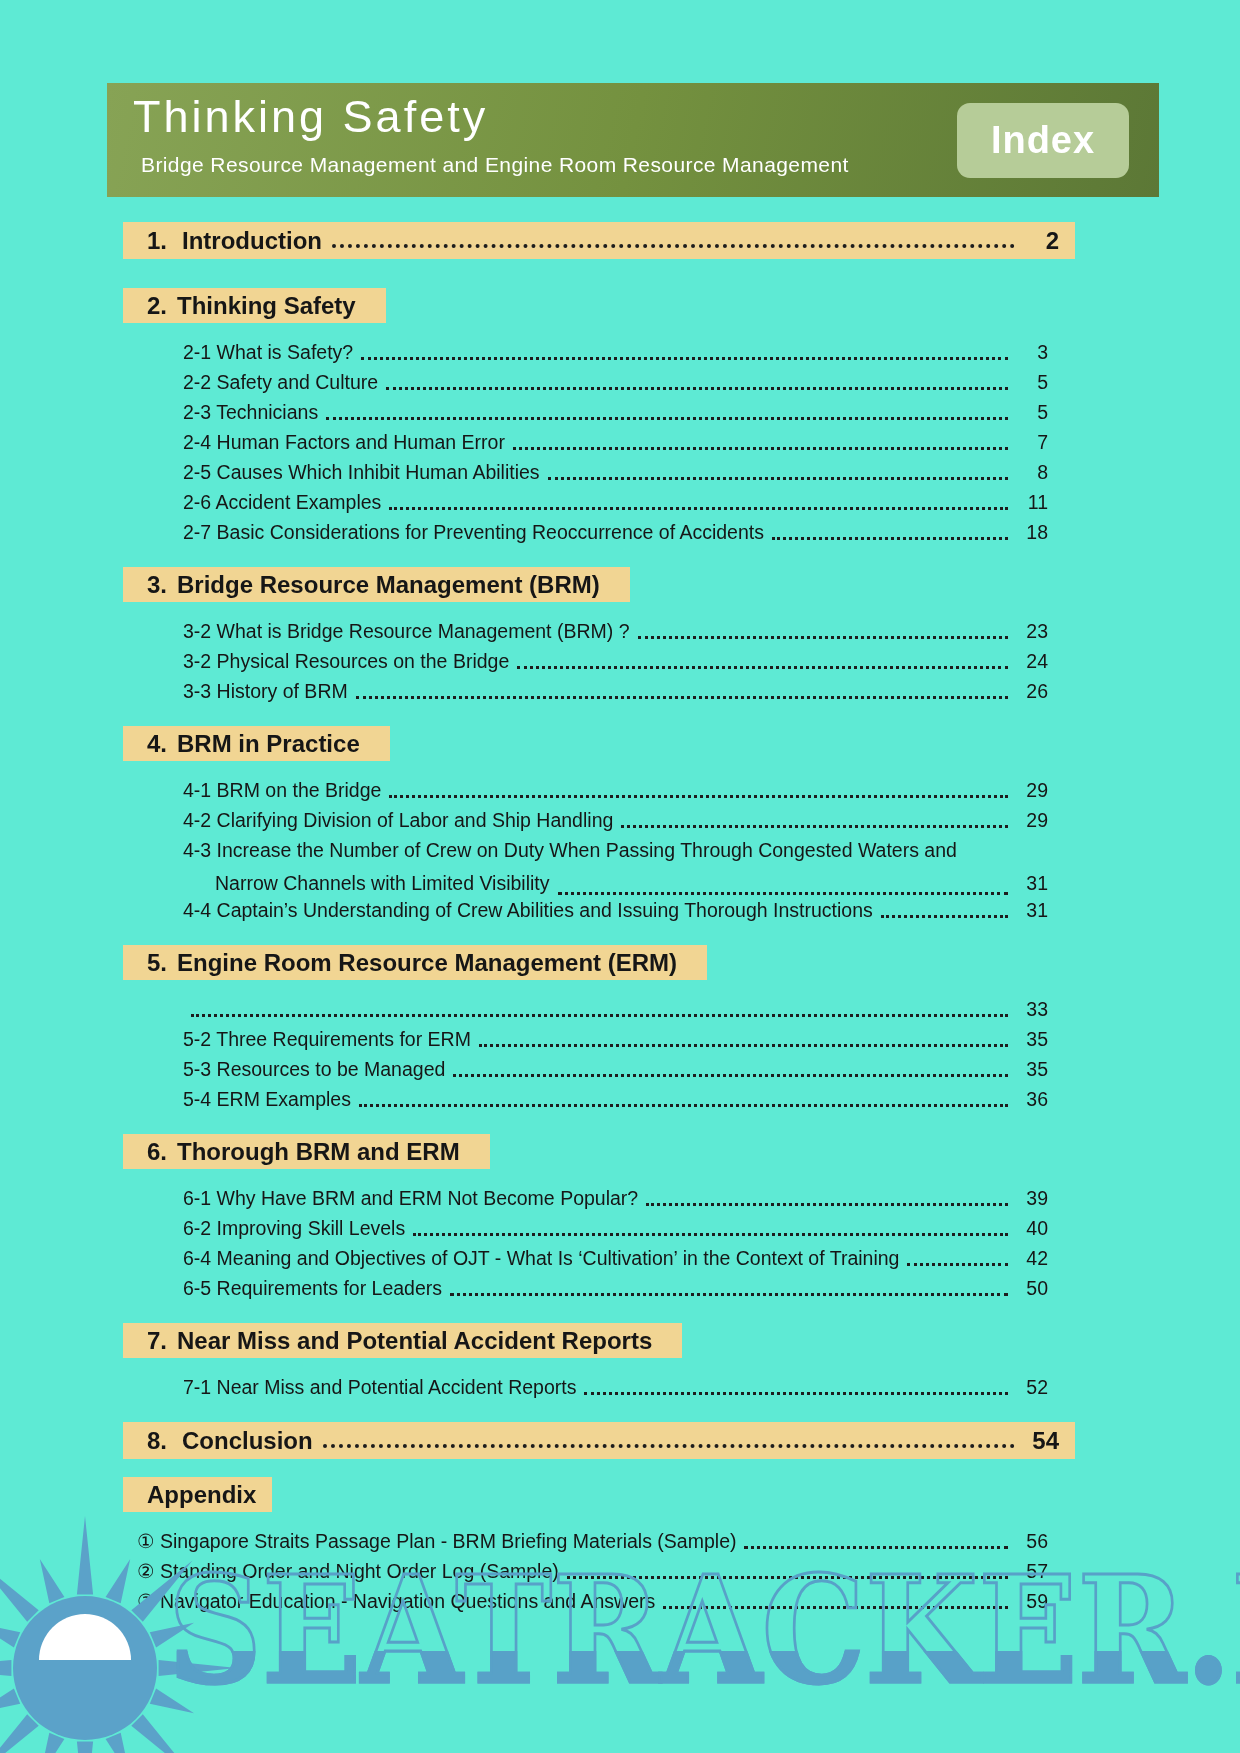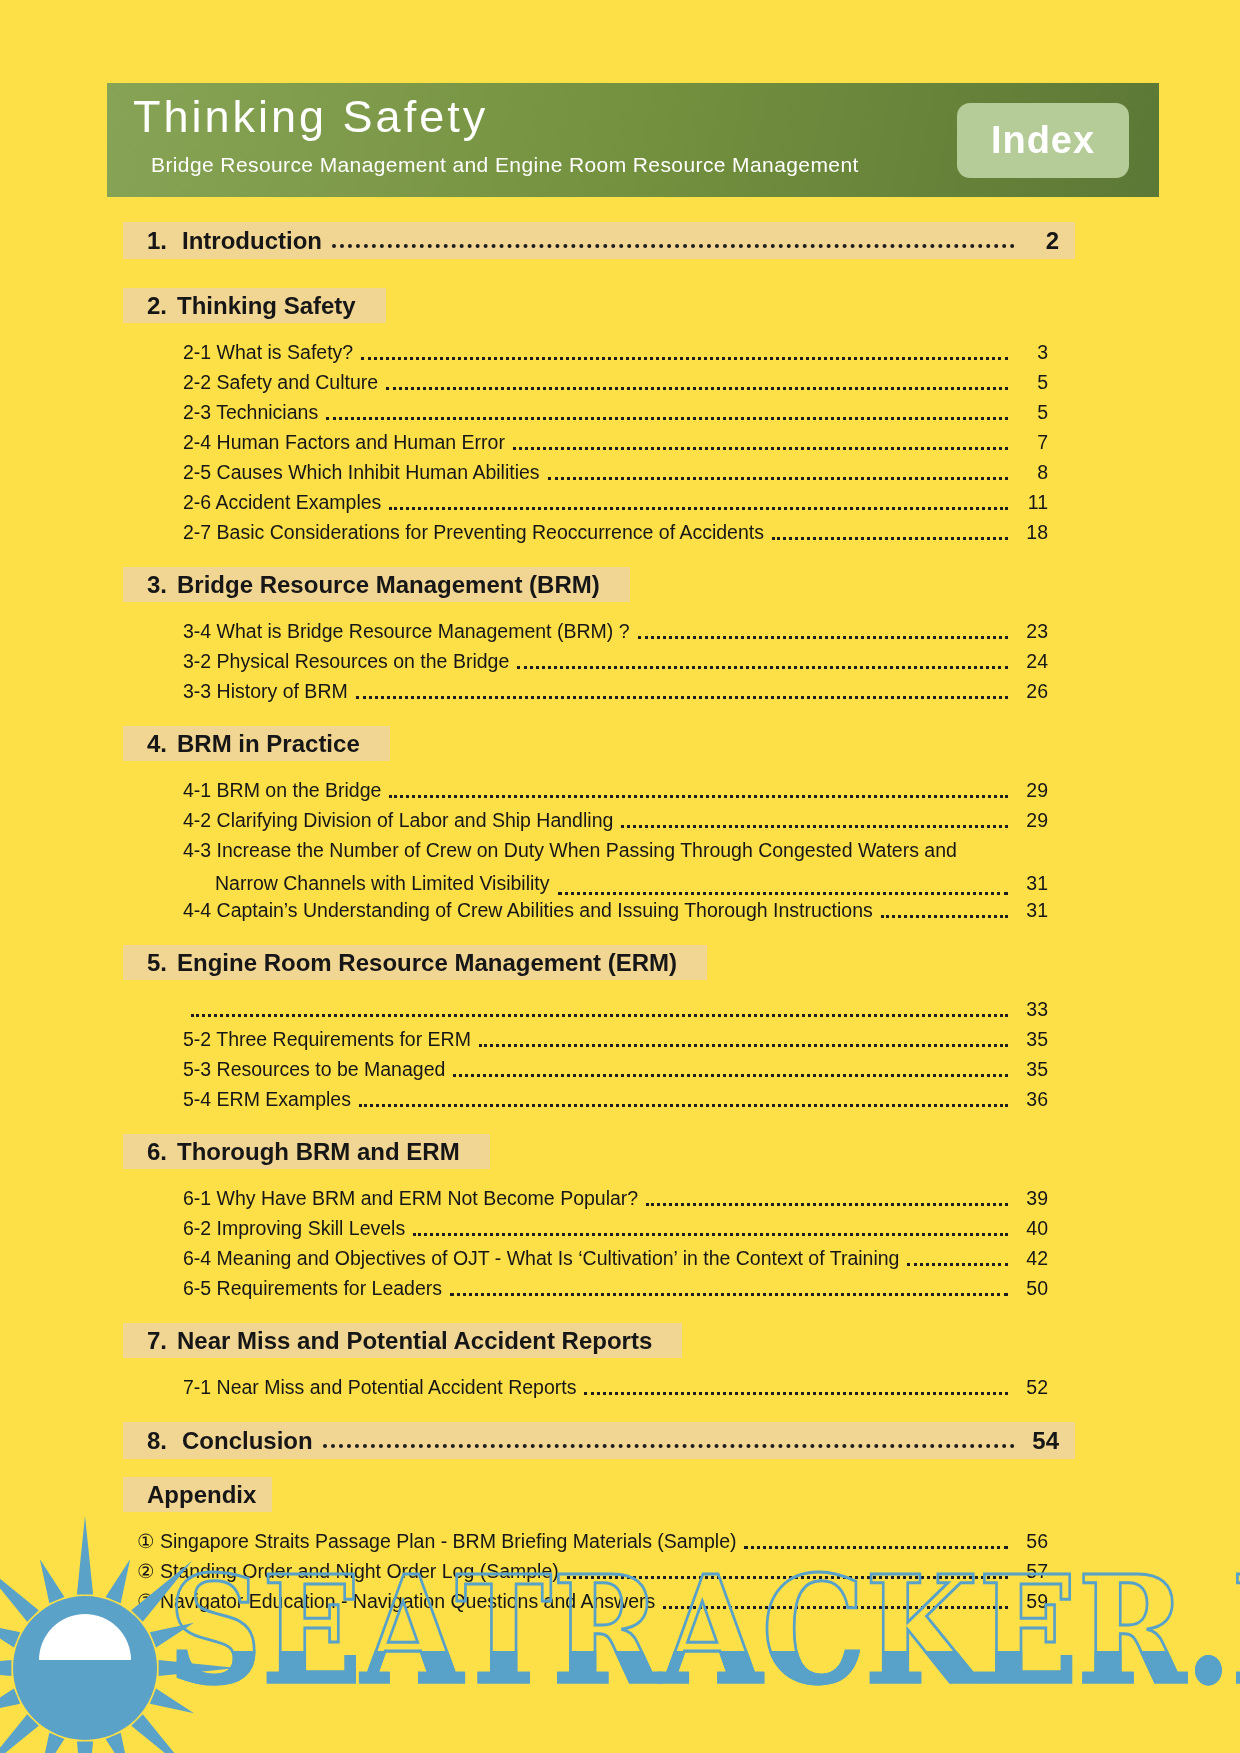--- a/index.html
+++ b/index.html
@@ -1,23 +1,23 @@
 <!DOCTYPE html>
 <html><head>
 <meta charset="utf-8">
 <style>
   html,body{margin:0;padding:0;background:#ffffff;}
-  .page{position:relative;width:1240px;height:1753px;background:#fde047;overflow:hidden;
+  .page{position:relative;width:1240px;height:1753px;background:#5eead4;overflow:hidden;
         font-family:"Liberation Sans",sans-serif;color:#161616;}
   
   .banner{position:absolute;left:107px;top:83px;width:1052px;height:114px;
           background:linear-gradient(102deg,#87a355 0%,#74913f 50%,#5c7836 100%);}
   .banner-title{position:absolute;left:26px;top:8px;font-size:45px;font-weight:400;
                 letter-spacing:3px;color:#fff;}
-  .banner-sub{position:absolute;left:44px;top:70px;font-size:21px;color:#fff;letter-spacing:.4px;}
+  .banner-sub{position:absolute;left:34px;top:70px;font-size:21px;color:#fff;letter-spacing:.4px;}
   .index-badge{position:absolute;right:30px;top:20px;width:172px;height:75px;background:#b6cc98;
                border-radius:13px;display:flex;align-items:center;justify-content:center;
                font-size:38px;font-weight:bold;color:#fff;letter-spacing:1px;}
   
   .toc{position:absolute;left:123px;top:222px;width:925px;z-index:2;}
   .bar-row{display:flex;align-items:center;height:37px;width:952px;box-sizing:border-box;
            background:#f1d593;padding:0 16px 0 24px;font-weight:bold;font-size:24px;}
   .bar-row .sec-num{margin-right:15px;}
   .bar-row .dots{border-bottom-width:4px;margin:0 10px;}
   #sec-intro{margin-bottom:29px;}
@@ -100,21 +100,21 @@
         <span>2-7 Basic Considerations for Preventing Reoccurrence of Accidents</span>
         <span class="dots"></span>
         <span class="pnum">18</span>
       </div>
 
     <div class="sec-bar">
       <span class="sec-num">3.</span>
       <span class="sec-title">Bridge Resource Management (BRM)</span>
     </div>
     <div class="item">
-        <span>3-4 What is Bridge Resource Management (BRM) ?</span>
+        <span>3-2 What is Bridge Resource Management (BRM) ?</span>
         <span class="dots"></span>
         <span class="pnum">23</span>
       </div>
     <div class="item">
         <span>3-2 Physical Resources on the Bridge</span>
         <span class="dots"></span>
         <span class="pnum">24</span>
       </div>
     <div class="item">
         <span>3-3 History of BRM</span>

